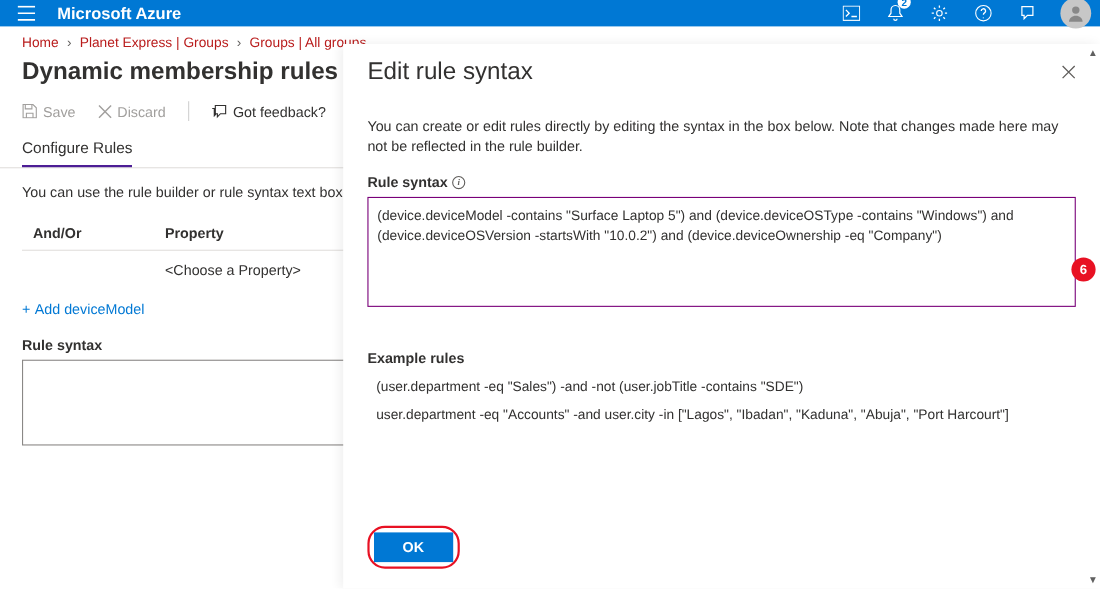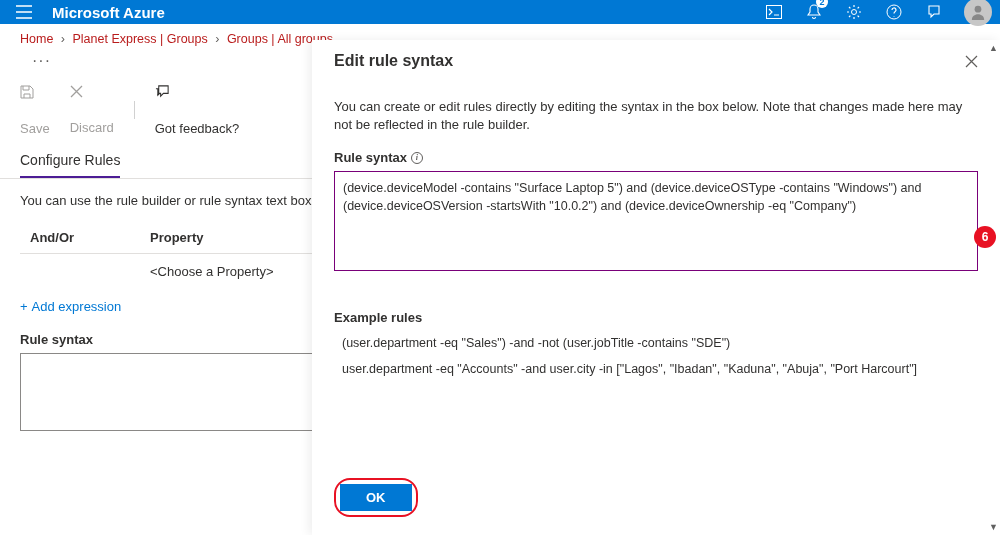--- a/index.html
+++ b/index.html
@@ -102,21 +102,21 @@
   }
   .page-title-more { margin-left:12px; color:#605e5c; cursor:pointer; font-size:16px; letter-spacing:1px;}
   
   .cmdbar {
     padding: 10px 20px 8px 20px;
     display:flex;
     align-items:center;
     gap:20px;
     font-size:13px;
   }
-  .cmd-item { display:flex; align-items:flex-start; gap:22px; cursor:pointer; color:#323130;flex-direction:column; }
+  .cmd-item { display:flex; align-items:center; gap:5px; cursor:pointer; color:#323130; }
   .cmd-item.disabled { color:#a19f9d; }
   .cmd-sep { width:1px; height:18px; background:#d1d1d1; }
   
   .tabs {
     padding: 8px 20px 0 20px;
     border-bottom:1px solid #e1dfdd;
     display:flex;
     gap:24px;
     font-size:14px;
   }
@@ -170,21 +170,21 @@
     background:#fff;
     box-shadow:-3px 0 10px rgba(0,0,0,0.07);
     display:flex;
     flex-direction:column;
   }
   .sp-header {
     padding:12px 22px 4px 22px;
     display:flex;
     align-items:center;
   }
-  .sp-title { font-size:16px; font-weight:700; }
+  .sp-title { font-size:22px; font-weight:400; }
   .sp-close { margin-left:auto; cursor:pointer; color:#605e5c; font-size:15px; }
   .sp-scroll {
     flex:1;
     overflow-y:auto;
     padding:10px 22px 0 22px;
     position:relative;
   }
   .sp-desc {
     font-size:13px;
     color:#323130;
@@ -323,20 +323,21 @@
 
 <div class="breadcrumb">
   <span class="crumb">Home</span>
   <span class="sep">›</span>
   <span class="crumb">Planet Express | Groups</span>
   <span class="sep">›</span>
   <span class="crumb">Groups | All groups</span>
 </div>
 
 <div class="page-title-row">
+  <div class="page-title">Dynamic membership rules</div>
   <div class="page-title-more">···</div>
 </div>
 
 <div class="cmdbar">
   <div class="cmd-item disabled">
     <svg width="14" height="14" viewBox="0 0 14 14">
         <path d="M1 1h9l3 3v9H1z M3 1v4h6V1 M4 13v-4h6v4" stroke="#a19f9d" fill="none"></path>
       </svg>
     <span>Save</span>
   </div>
@@ -366,21 +367,21 @@
     <div class="col-andor">And/Or</div>
     <div class="col-prop">Property</div>
   </div>
   <div class="rule-table-row">
     <div class="col-andor"></div>
     <div class="col-prop choose-prop">&lt;Choose a Property&gt;</div>
   </div>
 
   <div class="add-link">
     <span>+</span>
-    <span>Add expression</span>
+    <span>Add deviceModel</span>
   </div>
 
   <div class="rule-syntax-label">Rule syntax</div>
   <div class="rule-syntax-box"></div>
 </div>
 
 <div class="sidepanel">
   <div class="sp-header">
     <div class="sp-title">Edit rule syntax</div>
     <div class="sp-close">

